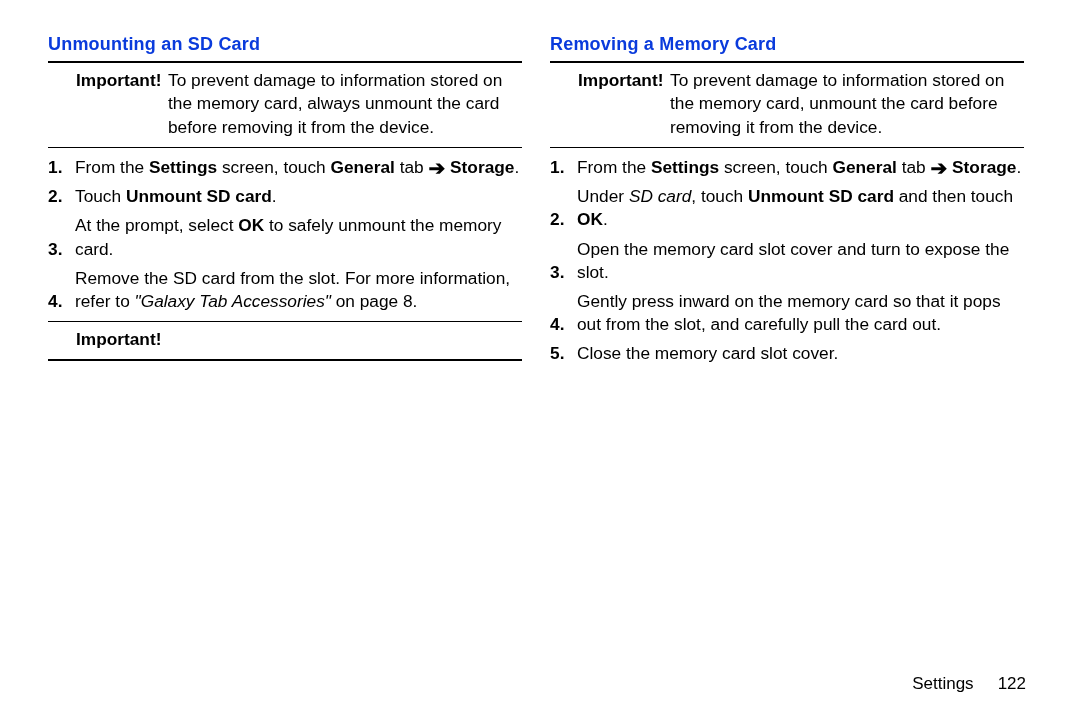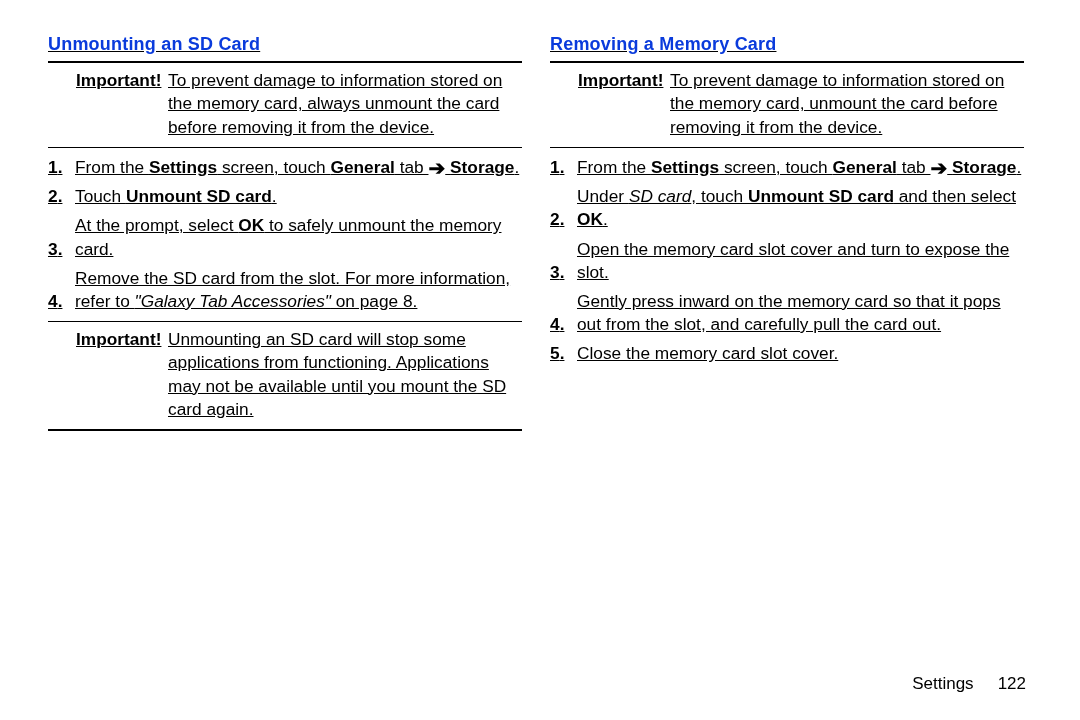--- a/index.html
+++ b/index.html
@@ -14,21 +14,20 @@
   .page {
     box-sizing: border-box;
     width: 1080px;
     height: 720px;
     padding: 34px 46px 20px 48px;
     position: relative;
   }
   .columns {
     display: flex;
     gap: 28px;
-    text-decoration: underline;
   }
   .col {
     width: 474px;
   }
   .section-heading {
     font-family: Arial, Helvetica, sans-serif;
     font-weight: 900;
     font-size: 18px;
     color: #0a3bdc;
     margin: 0 0 6px 0;
@@ -136,21 +135,20 @@
             <div>
           <span>Remove the SD card from the slot. For more information, refer to </span><span class="it">"Galaxy Tab Accessories"</span><span> on page&nbsp;8.</span>
         </div>
           </li>
       </ol>
 
       <hr class="thin-rule">
 
       <div class="important-block">
         <div class="important-label">Important!</div>
-        <div class="important-text">Unmounting an SD card will stop some applications from functioning. Applications may not be available until you mount the SD card again.</div>
       </div>
 
       <hr class="rule">
     </div>
 
     <div class="col">
       <h3 class="section-heading">Removing a Memory Card</h3>
       <hr class="rule">
 
       <div class="important-block">
@@ -162,21 +160,21 @@
 
       <ol class="steps">
         <li>
             <div>
           <span>From the </span><span class="b">Settings</span><span> screen, touch </span><span class="b">General</span><span> tab </span><span class="arrow">➔</span>
           <span class="b">Storage</span><span>.</span>
         </div>
           </li>
         <li>
             <div>
-          <span>Under </span><span class="it">SD card</span><span>, touch </span><span class="b">Unmount SD card</span><span> and then select </span><span class="b">OK</span><span>.</span>
+          <span>Under </span><span class="it">SD card</span><span>, touch </span><span class="b">Unmount SD card</span><span> and then touch </span><span class="b">OK</span><span>.</span>
         </div>
           </li>
         <li>
             <div>Open the memory card slot cover and turn to expose the slot.</div>
           </li>
         <li>
             <div>Gently press inward on the memory card so that it pops out from the slot, and carefully pull the card out.</div>
           </li>
         <li>
             <div>Close the memory card slot cover.</div>

